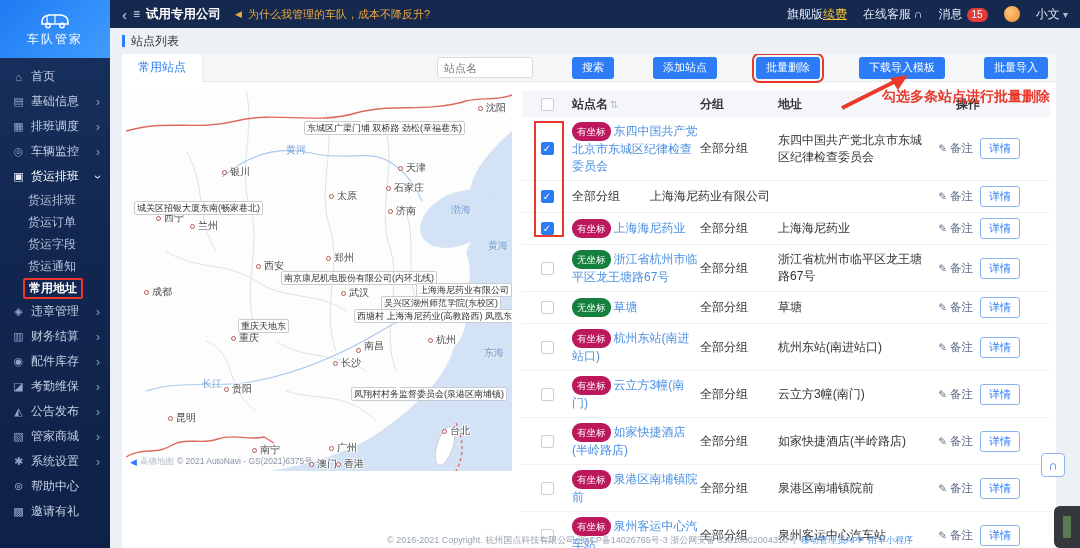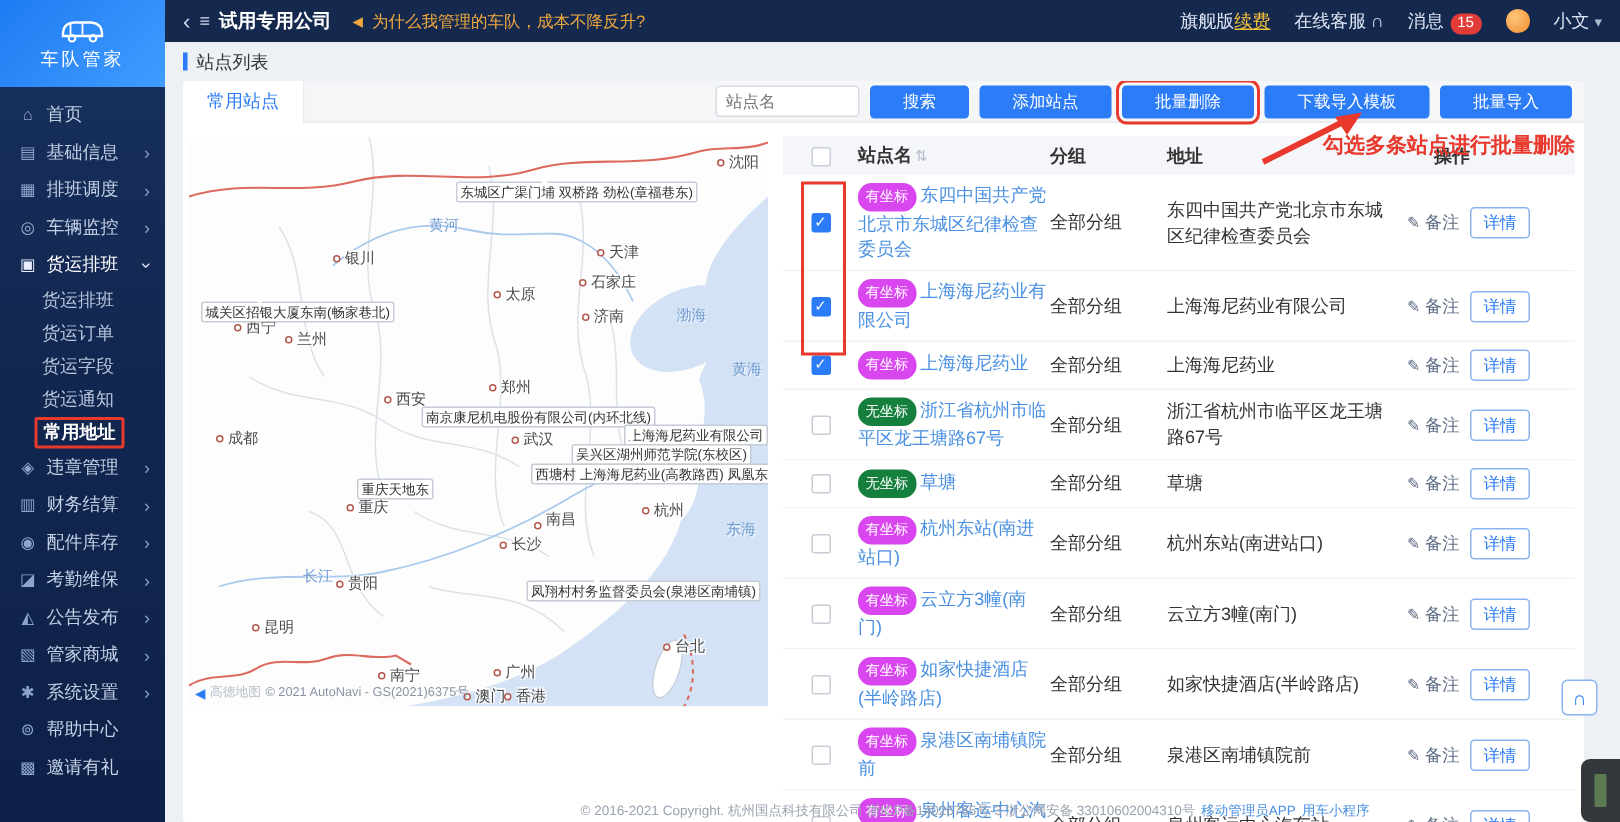--- a/index.html
+++ b/index.html
@@ -49,21 +49,21 @@
   .crumb { height:22px; display:flex; align-items:center; padding:4px 12px 0; font-size:12px; color:#333; }
   .crumb-bar { width:3px; height:12px; background:#2b7cf6; margin-right:6px; }
   .card { position:absolute; left:12px; top:26px; right:24px; bottom:0; background:#fff; border-radius:2px; overflow:hidden; }
   .tabrow { height:28px; background:#f5f6f8; border-bottom:1px solid #e7eaee; display:flex; align-items:center; }
   .tab { height:28px; background:#fff; color:#2b7cf6; font-size:12px; display:flex; align-items:center;
          padding:0 16px; border-right:1px solid #e7eaee; }
   .toolbar { margin-left:auto; display:flex; align-items:center; gap:7px; padding-right:8px; }
   .tb-input { width:96px; height:21px; border:1px solid #d9dce3; border-radius:3px; font-size:11px;
               padding:0 6px; color:#333; background:#fff; font-family:inherit; }
   .tb-btn { height:22px; background:#2b7cf6; color:#fff; border:none; border-radius:3px; font-size:11px;
-            padding:0 22px; cursor:pointer; font-family:inherit; white-space:nowrap; }
+            padding:0 10px; cursor:pointer; font-family:inherit; white-space:nowrap;margin-left:32px; }
   .tb-btn.ann { outline:2px solid #e8392c; outline-offset:2px; }
   .card-body { position:absolute; top:29px; left:0; right:0; bottom:0; display:flex; }
 
   
   .map { position:relative; flex:none; width:386px; height:380px; margin:8px 0 0 4px; background:#fff; overflow:hidden; }
   .map svg { position:absolute; left:0; top:0; }
   .map-label { position:absolute; white-space:nowrap; z-index:2; }
   .city { font-size:10px; color:#4a4a4a; display:flex; align-items:center; gap:3px;
           text-shadow:1px 1px 0 #fff,-1px 1px 0 #fff,1px -1px 0 #fff,-1px -1px 0 #fff; }
   .city-dot { width:5px; height:5px; border:1.5px solid #b3584c; border-radius:50%; background:#fff; flex:none; }
@@ -85,21 +85,21 @@
   .t-row { display:flex; align-items:center; border-bottom:1px solid #f0f1f4; padding:5px 0; background:#fff; }
   .c-cb { width:50px; flex:none; display:flex; justify-content:center; }
   .c-name { width:128px; flex:none; line-height:17px; }
   .c-group { width:78px; flex:none; }
   .c-addr { flex:1; line-height:17px; padding-right:6px; }
   .c-act { width:112px; flex:none; display:flex; align-items:center; }
   .cb { width:13px; height:13px; border:1px solid #c8cdd6; border-radius:2px; background:#fff; color:transparent;
         font-size:10px; line-height:11px; text-align:center; cursor:pointer; }
   .cb.checked { background:#2b7cf6; border-color:#2b7cf6; color:#fff; }
   .sort-ic { color:#b5bcc9; font-size:10px; margin-left:2px; font-weight:normal; }
-  .badge { display:inline-block; background:#d946ef; color:#fff; font-size:9.5px; padding:1px 5px;
+  .badge { display:inline-block; background:#be185d; color:#fff; font-size:9.5px; padding:1px 5px;
            border-radius:9px; margin-right:3px; }
   .badge.red { background:#15803d; }
   .site-name { color:#4a90e2; cursor:pointer; }
   .note { color:#5c6b85; font-size:11.5px; margin-right:7px; cursor:pointer; }
   .note .pencil { font-size:10.5px; }
   .detail-btn { border:1px solid #8ab4f0; color:#2b7cf6; background:#fff; border-radius:3px;
                 font-size:11px; padding:2px 8px; cursor:pointer; font-family:inherit; }
   .cb-ann { position:absolute; left:12px; top:30px; width:30px; height:116px; border:2px solid #e8392c; z-index:5; }
 
   
@@ -559,23 +559,20 @@
                     <span>备注</span>
                   </span>
                   <button class="detail-btn">详情</button>
                 </div>
               </div>
 
               <div class="t-row">
                 <div class="c-cb">
                   <span class="cb checked">✓</span>
                 </div>
-                <div class="c-name">
-                  <span class="badge">有坐标</span><span class="site-name">上海海尼药业有限公司</span>
-                </div>
                 <div class="c-group">全部分组</div>
                 <div class="c-addr">上海海尼药业有限公司</div>
                 <div class="c-act">
                   <span class="note">
                     <span class="pencil">✎</span>
                     <span>备注</span>
                   </span>
                   <button class="detail-btn">详情</button>
                 </div>
               </div>

